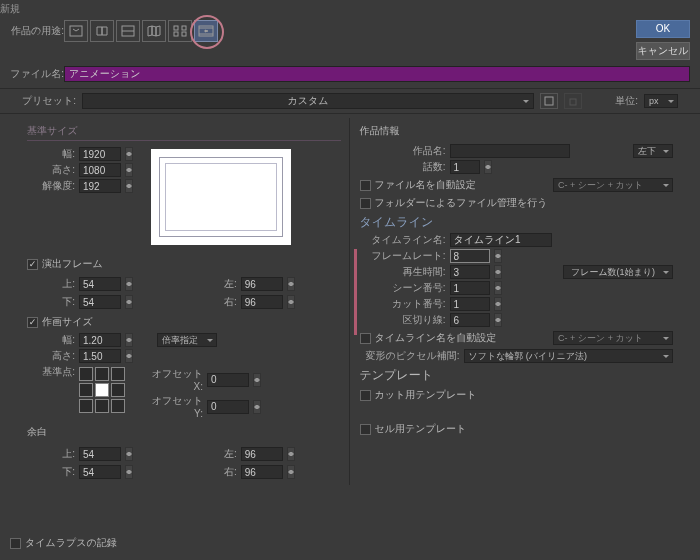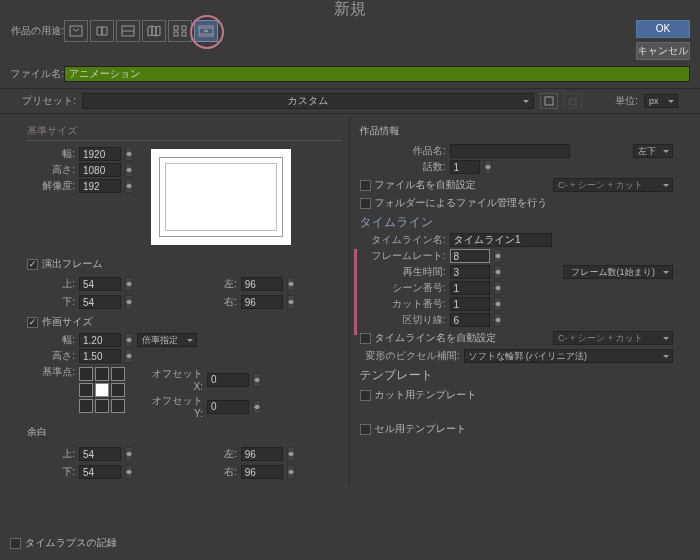--- a/index.html
+++ b/index.html
@@ -1,30 +1,30 @@
 <!DOCTYPE html>
 <html><head>
 <meta charset="utf-8">
 <style>
 *{box-sizing:border-box;margin:0;padding:0;font-family:"Hiragino Sans","Meiryo",sans-serif;font-size:10px;color:#b8b8b8}
 body{background:#3a3a3a;width:700px;height:560px;overflow:hidden}
-.titlebar{height:18px;text-align:center;line-height:18px;color:#999;font-size:16px}
+.titlebar{height:18px;line-height:18px;color:#999;font-size:10px}
 .toprow{display:flex;align-items:flex-start;padding:2px 10px 4px 10px;gap:8px}
 .lbl{color:#a8a8a8;font-size:10px;text-align:right}
 .purpose-row{display:flex;align-items:center;flex:1}
 .purpose-icons{display:flex;gap:2px;align-items:center}
 .picon{width:24px;height:22px;border:1px solid #666;display:flex;align-items:center;justify-content:center;background:#3a3a3a;position:relative}
 .picon svg{stroke:#999;fill:none;stroke-width:1}
 .picon.sel{background:#4a5a7a;border-color:#7a8aaa}
 .ring{position:absolute;width:34px;height:34px;border:2px solid #c07a8a;border-radius:50%;left:-5px;top:-6px;pointer-events:none}
 .btncol{display:flex;flex-direction:column;gap:4px}
 .btn{background:#555;border:1px solid #666;width:54px;height:18px;text-align:center;line-height:16px;font-size:10px;color:#ddd}
 .btn.primary{background:#4a6a9a;border-color:#5a7aaa;color:#fff}
 .filerow{display:flex;align-items:center;padding:2px 10px 6px 10px}
-.tinput{background:#4d7c0f;border:1px solid #222;height:16px;padding:0 4px;color:#ccc;font-size:10px}
+.tinput{background:#701a75;border:1px solid #222;height:16px;padding:0 4px;color:#ccc;font-size:10px}
 .tinput.wide{flex:1}
 .presetrow{display:flex;align-items:center;gap:6px;padding:4px 22px;border-top:1px solid #2a2a2a;border-bottom:1px solid #2a2a2a}
 .dd{background:#2e2e2e;border:1px solid #222;height:16px;text-align:center;line-height:14px;font-size:10px;position:relative;flex:1}
 .dd::after{content:"";position:absolute;right:4px;top:6px;border:3px solid transparent;border-top-color:#999}
 .iconbtn{width:18px;height:16px;background:#3a3a3a;border:1px solid #555;display:flex;align-items:center;justify-content:center}
 .iconbtn.disabled{opacity:.4}
 .columns{display:flex;padding:4px 19px;gap:2px}
 .col{flex:1;padding:4px 8px}
 .section-h{color:#8a7a8a;font-size:10px;padding:2px 0;border-bottom:1px solid #5a4a5a;margin-bottom:4px}
 .frow{display:flex;align-items:center;gap:4px;margin:2px 0}
@@ -192,21 +192,21 @@
     </div>
 
     <div class="chk">
         <div class="chkbox on"></div>
         <span>作画サイズ</span>
       </div>
     <div class="frow">
         <span class="lbl">幅:</span>
         <input class="num" value="1.20" style="">
         <div class="spin"></div>
-      <div class="ddsm" style="width:60px;">倍率指定</div>
+      <div class="ddsm" style="width:60px;margin-left:20px">倍率指定</div>
     </div>
     <div class="frow">
         <span class="lbl">高さ:</span>
         <input class="num" value="1.50" style="">
         <div class="spin"></div>
       </div>
 
     <div class="frow" style="align-items:flex-start">
       <span class="lbl">基準点:</span>
       <div class="anchor">

